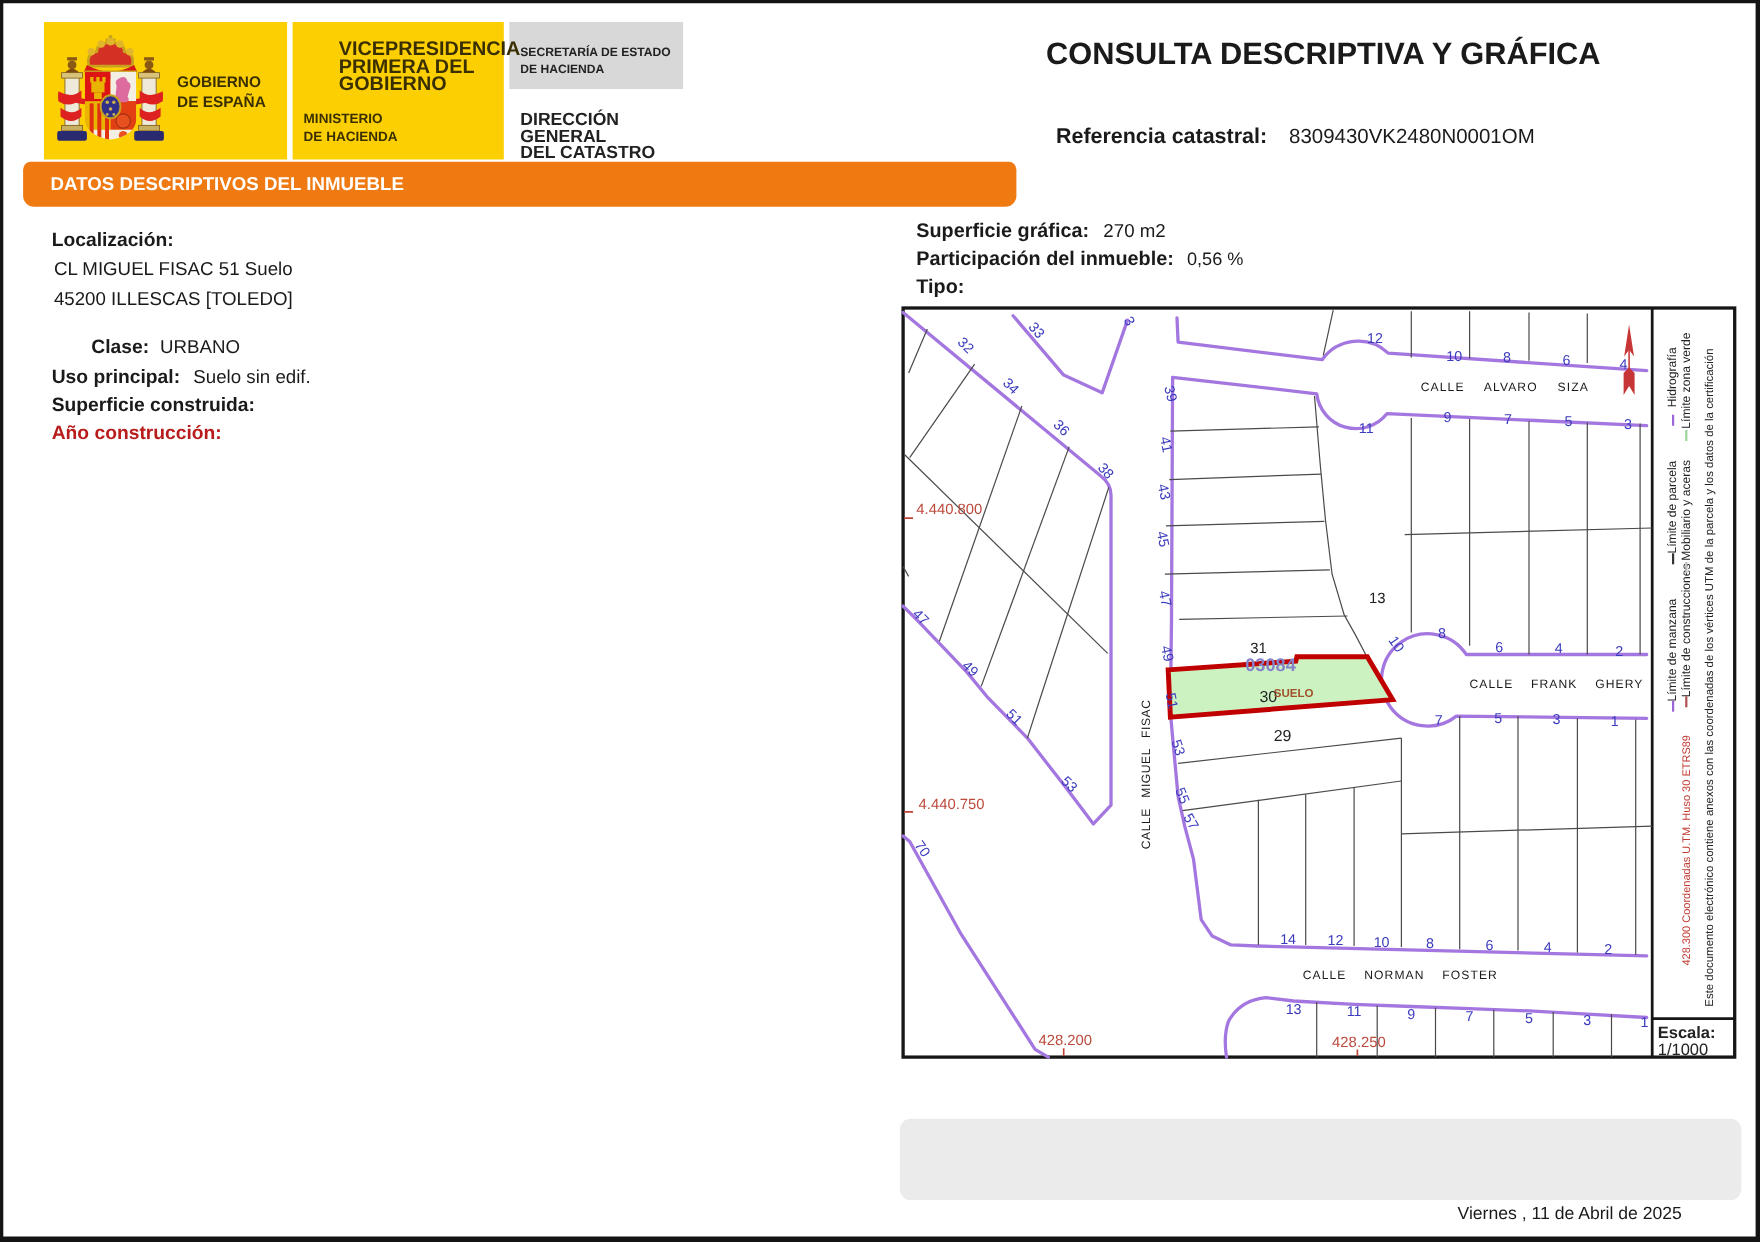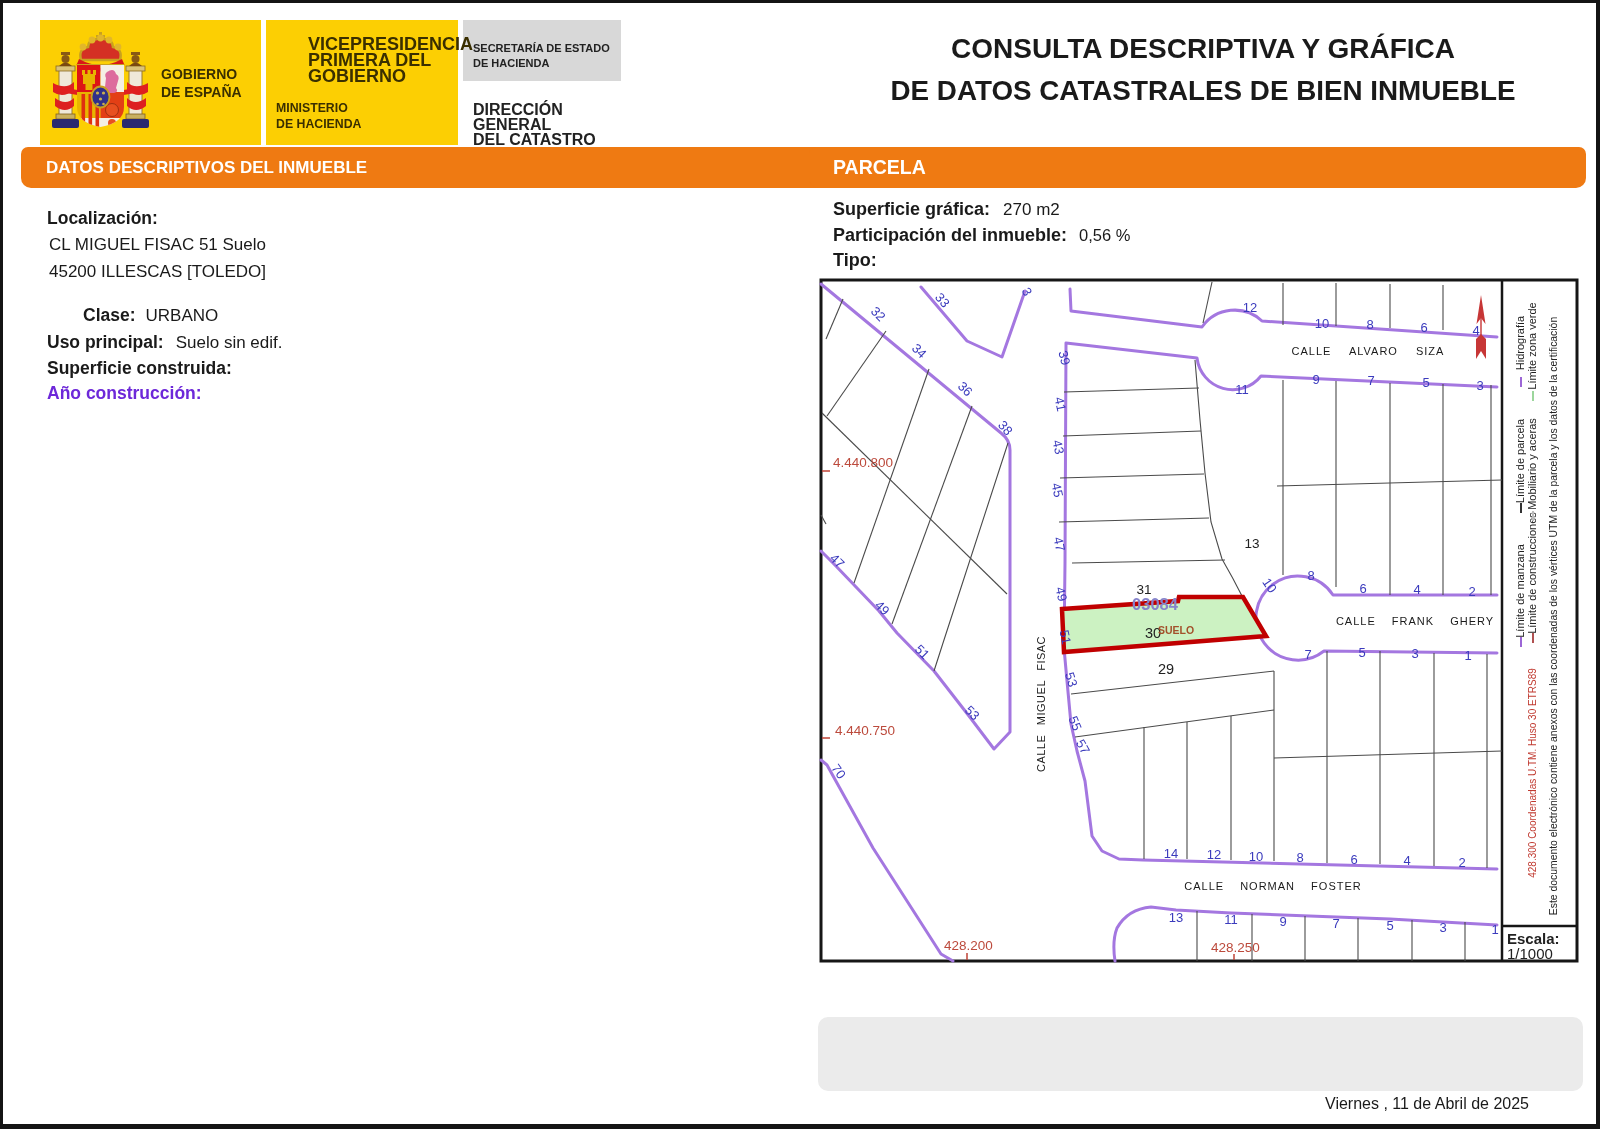--- a/index.html
+++ b/index.html
@@ -100,40 +100,39 @@
   <div class="abs b" style="left:273px;top:33px;width:190px;font-size:18px;line-height:16px;color:#3a2f00;margin-left:32px;">VICEPRESIDENCIA<br>PRIMERA DEL GOBIERNO</div>
 
   <div class="abs b" style="left:273px;top:97px;width:190px;font-size:12.3px;line-height:16px;color:#3a2f00;">MINISTERIO<br>DE HACIENDA</div>
 
   <div class="abs b" style="left:470px;top:38px;width:160px;font-size:11px;line-height:15px;color:#222;">SECRETARÍA DE ESTADO<br>DE HACIENDA</div>
 
   <div class="abs b" style="left:470px;top:99px;width:160px;font-size:16px;line-height:15px;color:#222;">DIRECCIÓN GENERAL<br>DEL CATASTRO</div>
 
   <div class="abs b" style="left:820px;top:30px;width:760px;text-align:center;font-size:28px;color:#1a1a1a;">CONSULTA DESCRIPTIVA Y GRÁFICA</div>
 
-  <div class="abs b" style="left:820px;top:72px;width:760px;text-align:center;font-size:27.8px;color:#1a1a1a;">DE DATOS CATASTRALES DE BIEN INMUEBLE</div>
-
+
+  <div class="abs" style="left:957px;top:110px;font-size:19.5px;color:#1a1a1a;"><span class="b">Referencia catastral:</span><span style="font-size:18.6px;margin-left:20px;">8309430VK2480N0001OM</span></div>
 
   <div class="abs b" style="left:18px;top:144px;width:903px;height:41px;background:#ef7a12;border-radius:7px 7px 10px 10px;color:#fff;font-size:17px;line-height:41px;padding-left:25px;box-sizing:border-box;">DATOS DESCRIPTIVOS DEL INMUEBLE</div>
 
-  <div class="abs b" style="left:806px;top:144px;width:777px;height:41px;background:#ef7a12;border-radius:7px 7px 10px 10px;color:#fff;font-size:19.5px;line-height:41px;padding-left:24px;box-sizing:border-box;">PARCELA</div>
 
   <div class="abs b" style="left:44px;top:205px;font-size:17.5px;color:#1a1a1a;">Localización:</div>
 
   <div class="abs" style="left:46px;top:232px;font-size:17px;color:#1a1a1a;">CL MIGUEL FISAC 51 Suelo</div>
 
   <div class="abs" style="left:46px;top:259px;font-size:17px;color:#1a1a1a;">45200 ILLESCAS [TOLEDO]</div>
 
   <div class="abs" style="left:44px;top:302px;font-size:17.5px;color:#1a1a1a;margin-left:36px;"><span class="b">Clase:</span><span style="font-size:17px;margin-left:10px;">URBANO</span></div>
 
   <div class="abs" style="left:44px;top:329px;font-size:17.5px;color:#1a1a1a;"><span class="b">Uso principal:</span><span style="font-size:17px;margin-left:12px;">Suelo sin edif.</span></div>
 
   <div class="abs b" style="left:44px;top:355px;font-size:17.5px;color:#1a1a1a;">Superficie construida:</div>
 
-  <div class="abs b" style="left:44px;top:380px;font-size:17.5px;color:#6d28d9;">Año construcción:</div>
+  <div class="abs b" style="left:44px;top:380px;font-size:17.5px;color:#b91c1c;">Año construcción:</div>
 
   <div class="abs" style="left:830px;top:196px;font-size:18px;color:#1a1a1a;"><span class="b">Superficie gráfica:</span><span style="font-size:17px;margin-left:13px;">270 m2</span></div>
 
   <div class="abs" style="left:830px;top:222px;font-size:18px;color:#1a1a1a;"><span class="b">Participación del inmueble:</span><span style="font-size:16.5px;margin-left:12px;">0,56 %</span></div>
 
   <div class="abs b" style="left:830px;top:247px;font-size:18px;color:#1a1a1a;">Tipo:</div>
 
   <svg class="abs" style="left:815px;top:274px;" width="762" height="687" viewBox="815 274 762 687">
 
     <rect x="818" y="277" width="756" height="681" fill="#fff" stroke="#161616" stroke-width="3"></rect>

